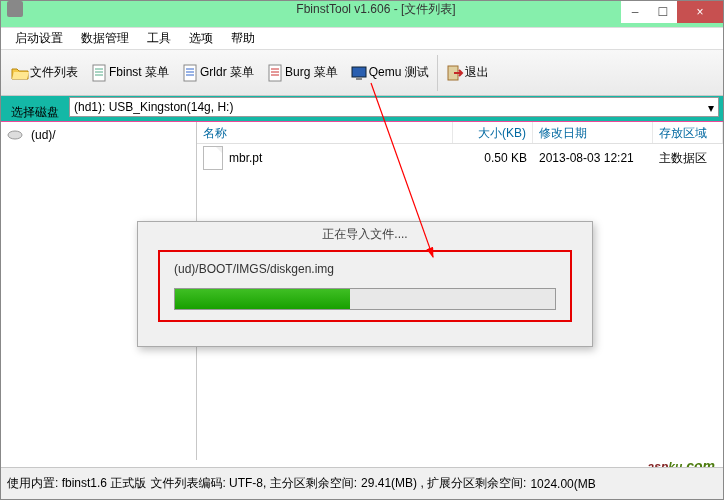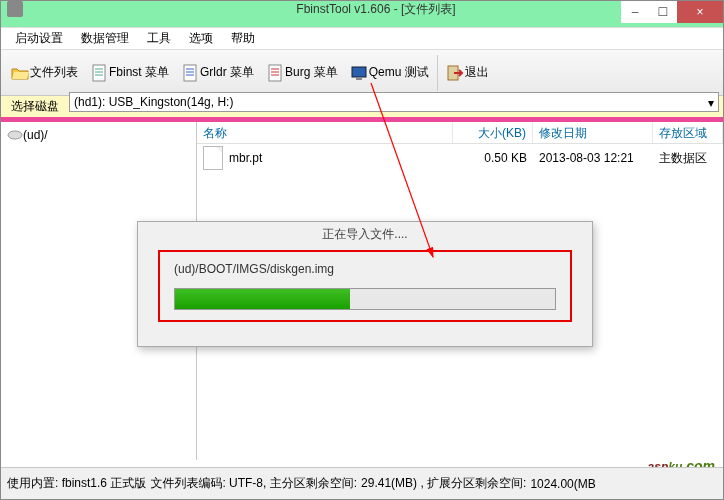--- a/index.html
+++ b/index.html
@@ -9,27 +9,27 @@
 .titletext{flex:1;text-align:center;color:#333}
 .wbtns{display:flex;position:absolute;right:0;top:0}
 .wbtn{width:28px;height:22px;display:flex;align-items:center;justify-content:center;color:#555;background:#fff}
 .wbtn.close{background:#c75050;color:#fff;width:46px}
 .menubar{height:22px;background:#fff;display:flex;align-items:center;padding:0 6px;gap:2px;border-bottom:1px solid #ddd}
 .menuitem{padding:2px 8px}
 .toolbar{height:46px;background:linear-gradient(#f8f8f8,#eaeaea);border-bottom:1px solid #c7c7c7;display:flex;align-items:center;padding:0 4px}
 .tbtn{display:flex;flex-direction:row;align-items:center;justify-content:center;padding:2px 6px;min-width:48px;height:42px;gap:1px}
 .tbtn .ic{width:18px;height:18px}
 .sep{width:1px;height:36px;background:#ccc;margin:0 2px}
-.diskrow{height:26px;display:flex;align-items:center;border-bottom:5px solid #ec4899;background:#fef9c3}
+.diskrow{height:26px;display:flex;align-items:flex-end;border-bottom:1px solid #ec4899;background:#14b8a6}
 .disklbl{padding:0 10px}
-.diskdd{flex:1;margin:2px 4px 11px 0;height:20px;border:1px solid #999;background:#fff;display:flex;align-items:center;padding:0 4px;position:relative}
+.diskdd{flex:1;margin:2px 4px 4px 0;height:20px;border:1px solid #999;background:#fff;display:flex;align-items:center;padding:0 4px;position:relative}
 .diskdd .chev{position:absolute;right:4px;top:3px}
 .panes{display:flex;height:338px}
 .tree{width:196px;border-right:1px solid #c7c7c7;background:#fff;padding:4px}
-.treeitem{display:flex;align-items:center;gap:0;padding:2px}
+.treeitem{display:flex;align-items:center;gap:8px;padding:2px}
 .list{flex:1;background:#fff;position:relative}
 .lhdr{height:22px;display:flex;border-bottom:1px solid #e0e0e0;background:#fff}
 .lhdr>div{border-right:1px solid #e8e8e8;padding:3px 6px;color:#0369a1}
 .c-name{flex:1}
 .c-size{width:80px;text-align:right}
 .c-date{width:120px}
 .c-area{width:70px}
 .lrow{height:28px;display:flex;align-items:center}
 .lrow>div{padding:3px 6px}
 .fileic{width:20px;height:24px;border:1px solid #bbb;background:#fff;margin-right:6px;position:relative}

